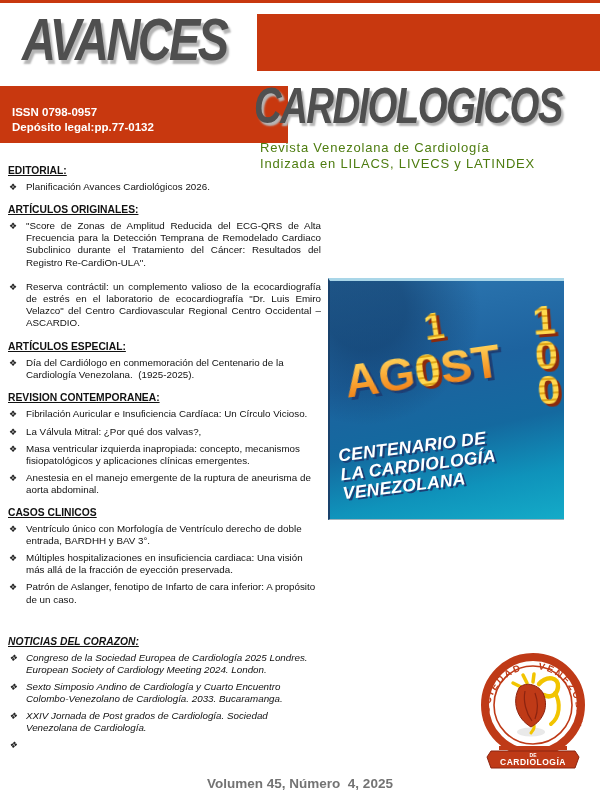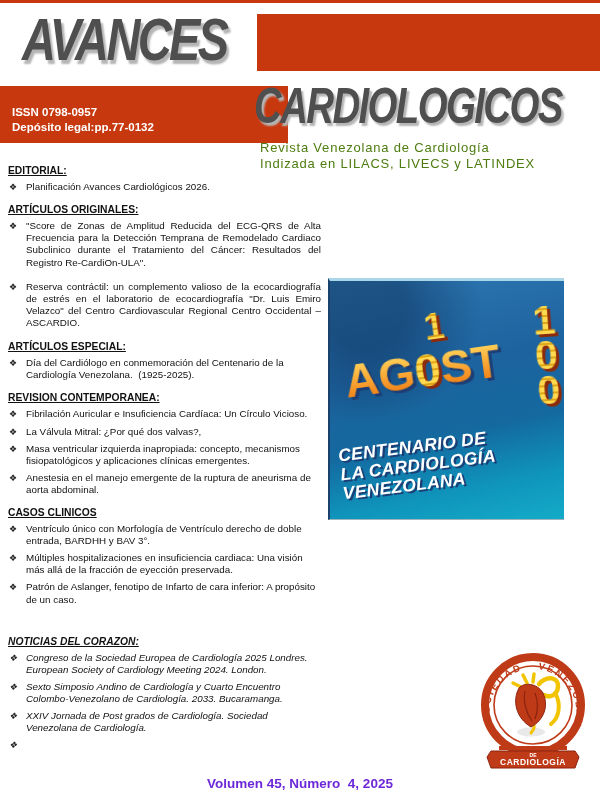--- a/index.html
+++ b/index.html
@@ -50,21 +50,21 @@
   .col100{position:absolute;right:6px;top:22px;transform:rotate(-4deg);
     font-weight:bold;font-size:41px;line-height:35px;text-align:center;}
   .caption{position:absolute;left:10px;top:156px;transform:rotate(-7deg);
     color:#ffffff;font-size:17.5px;font-weight:900;font-style:italic;line-height:19px;
     letter-spacing:0.3px;white-space:nowrap;text-shadow:2px 2px 0 #1c3e74;}
 
   
   .logo{left:477px;top:651px;width:112px;height:126px;}
 
   
-  .footer{left:0;top:776px;width:600px;text-align:center;font-weight:bold;font-size:13.5px;color:#6d28d9;}
+  .footer{left:0;top:776px;width:600px;text-align:center;font-weight:bold;font-size:13.5px;color:#737373;}
 </style>
 </head>
 <body>
 
 <div class="page">
 
   <div class="abs top-bar"></div>
 
   <div class="abs title-avances">AVANCES</div>
 

